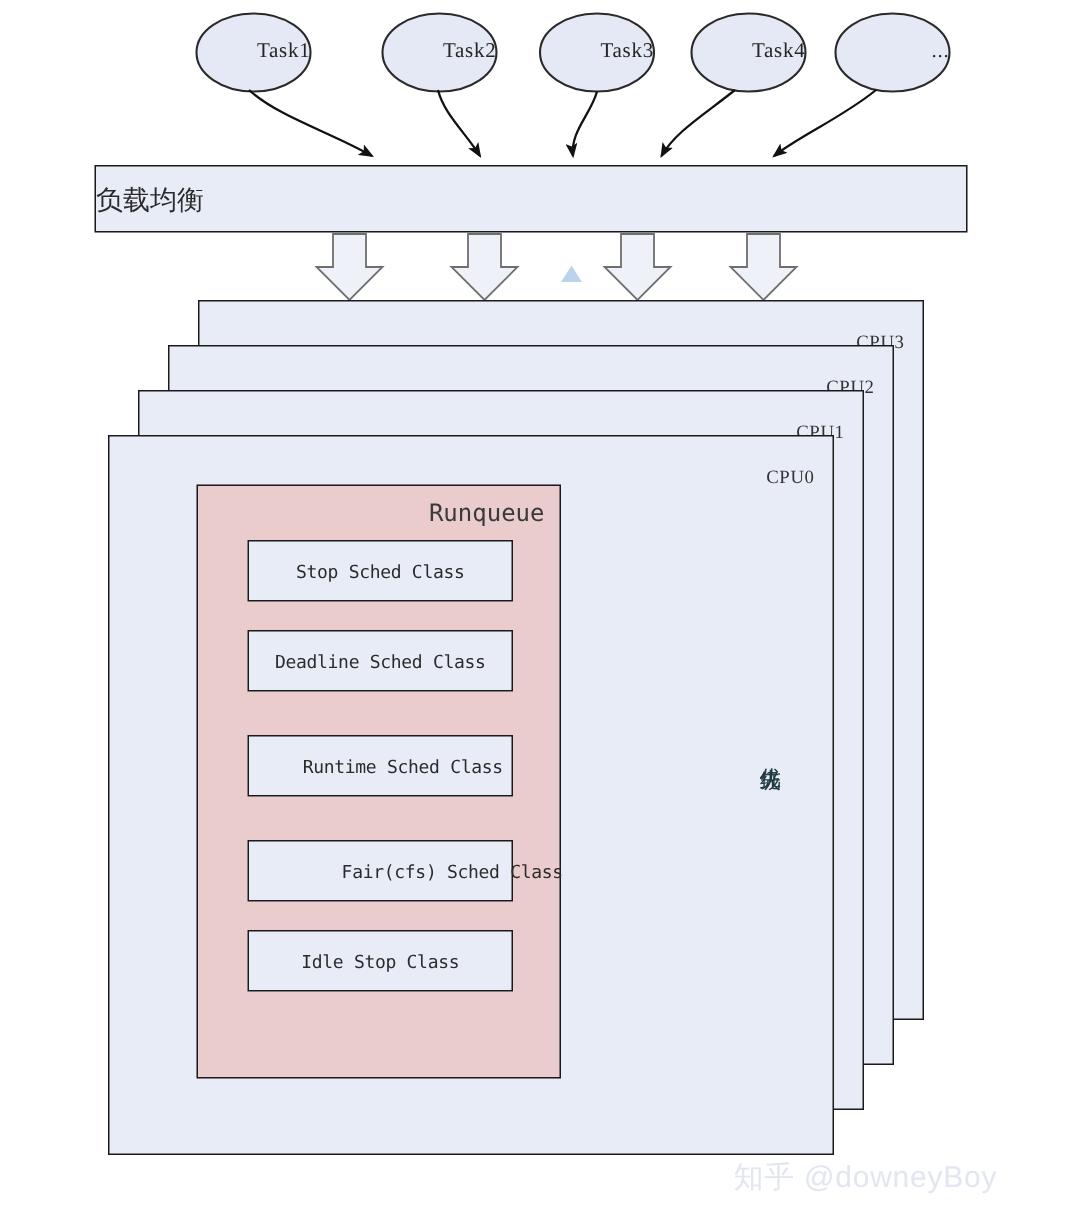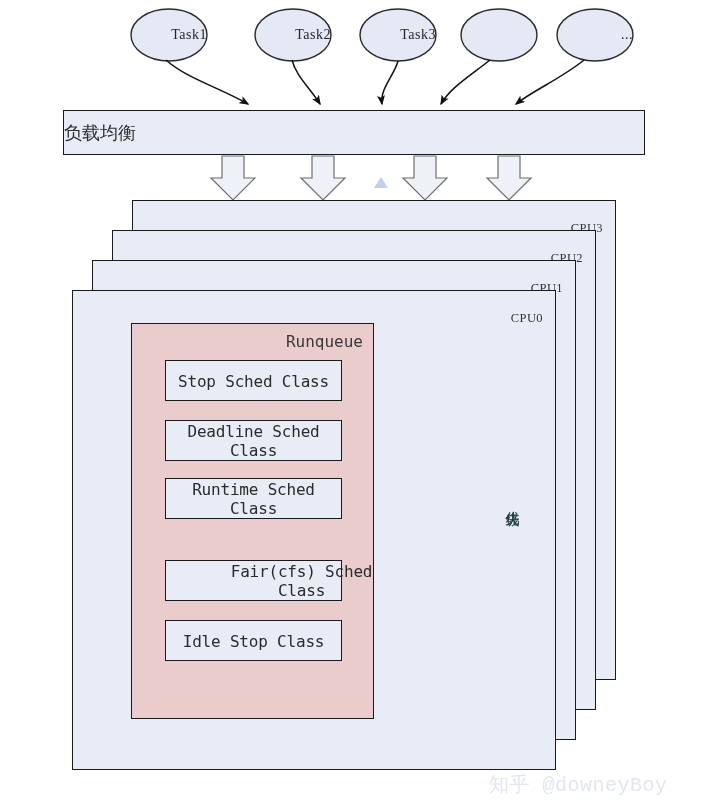--- a/index.html
+++ b/index.html
@@ -37,36 +37,36 @@
   .runqueue-label{
     position:absolute;right:10px;top:8px;font-family:"DejaVu Sans Mono",monospace;
     font-size:16px;color:#3a3a3a;
   }
   .sched-box{
     position:absolute;left:33px;width:177px;height:41px;
     background:#e8ecf7;border:1.4px solid #1a1a1a;box-sizing:border-box;
   }
   .sched-label{
     position:absolute;width:100%;top:50%;transform:translateY(-50%);text-align:center;
-    font-family:"DejaVu Sans Mono",monospace;font-size:16px;color:#2b2b2b;
+    font-family:"DejaVu Sans Mono",monospace;font-size:12px;color:#2b2b2b;
     letter-spacing:-0.2px;
   }
   .current-label{
     position:absolute;left:0;top:0;width:78px;height:50px;
     display:flex;align-items:center;justify-content:center;
     font-family:"Liberation Serif",serif;font-size:14px;color:#2b2b2b;
   }
   .prio-text{
     position:absolute;left:502px;top:500px;width:20px;
     font-family:"DejaVu Sans",sans-serif;font-size:14px;color:#1f3a42;
     writing-mode:vertical-rl;text-orientation:upright;letter-spacing:1px;
   }
   .watermark{
     position:absolute;left:489px;top:771px;
-    font-family:Liberation Mono, monospace;font-size:20px;color:#e2e6ef;
+    font-family:Liberation Sans, sans-serif;font-size:20px;color:#e2e6ef;
     letter-spacing:.5px;white-space:nowrap;
   }
 </style>
 </head>
 <body>
 
 <div id="stage">
 
   <svg id="svg-layer" viewBox="0 0 726 809">
     <defs>
@@ -114,20 +114,23 @@
 
   <div class="task-node" style="left:131px;top:9px;">
     <span class="ellipse-label">Task1</span>
   </div>
   <div class="task-node" style="left:255px;top:9px;">
     <span class="ellipse-label">Task2</span>
   </div>
   <div class="task-node" style="left:360px;top:9px;">
     <span class="ellipse-label">Task3</span>
   </div>
+  <div class="task-node" style="left:461px;top:9px;">
+    <span class="ellipse-label">Task4</span>
+  </div>
   <div class="task-node" style="left:557px;top:9px;">
     <span class="ellipse-label">...</span>
   </div>
 
   <div class="lb-box">
     <span class="lb-label">负载均衡</span>
   </div>
 
   <div class="cpu-box" style="left:132px;top:200px;width:484px;height:480px;">
     <span class="cpu-label">CPU3</span>
@@ -144,21 +147,21 @@
 
   <div class="runqueue-box">
     <span class="runqueue-label">Runqueue</span>
 
     <div class="sched-box" style="top:36px;">
       <span class="sched-label">Stop Sched Class</span>
     </div>
     <div class="sched-box" style="top:96px;">
       <span class="sched-label">Deadline Sched Class</span>
     </div>
-    <div class="sched-box" style="top:154px;">
+    <div class="sched-box" style="top:166px;padding-left:15px;">
       <span class="sched-label">Runtime Sched Class</span>
     </div>
     <div class="sched-box" style="top:236px;padding-left:48px;">
       <span class="sched-label">Fair(cfs) Sched Class</span>
     </div>
     <div class="sched-box" style="top:296px;">
       <span class="sched-label">Idle Stop Class</span>
     </div>
   </div>
 

